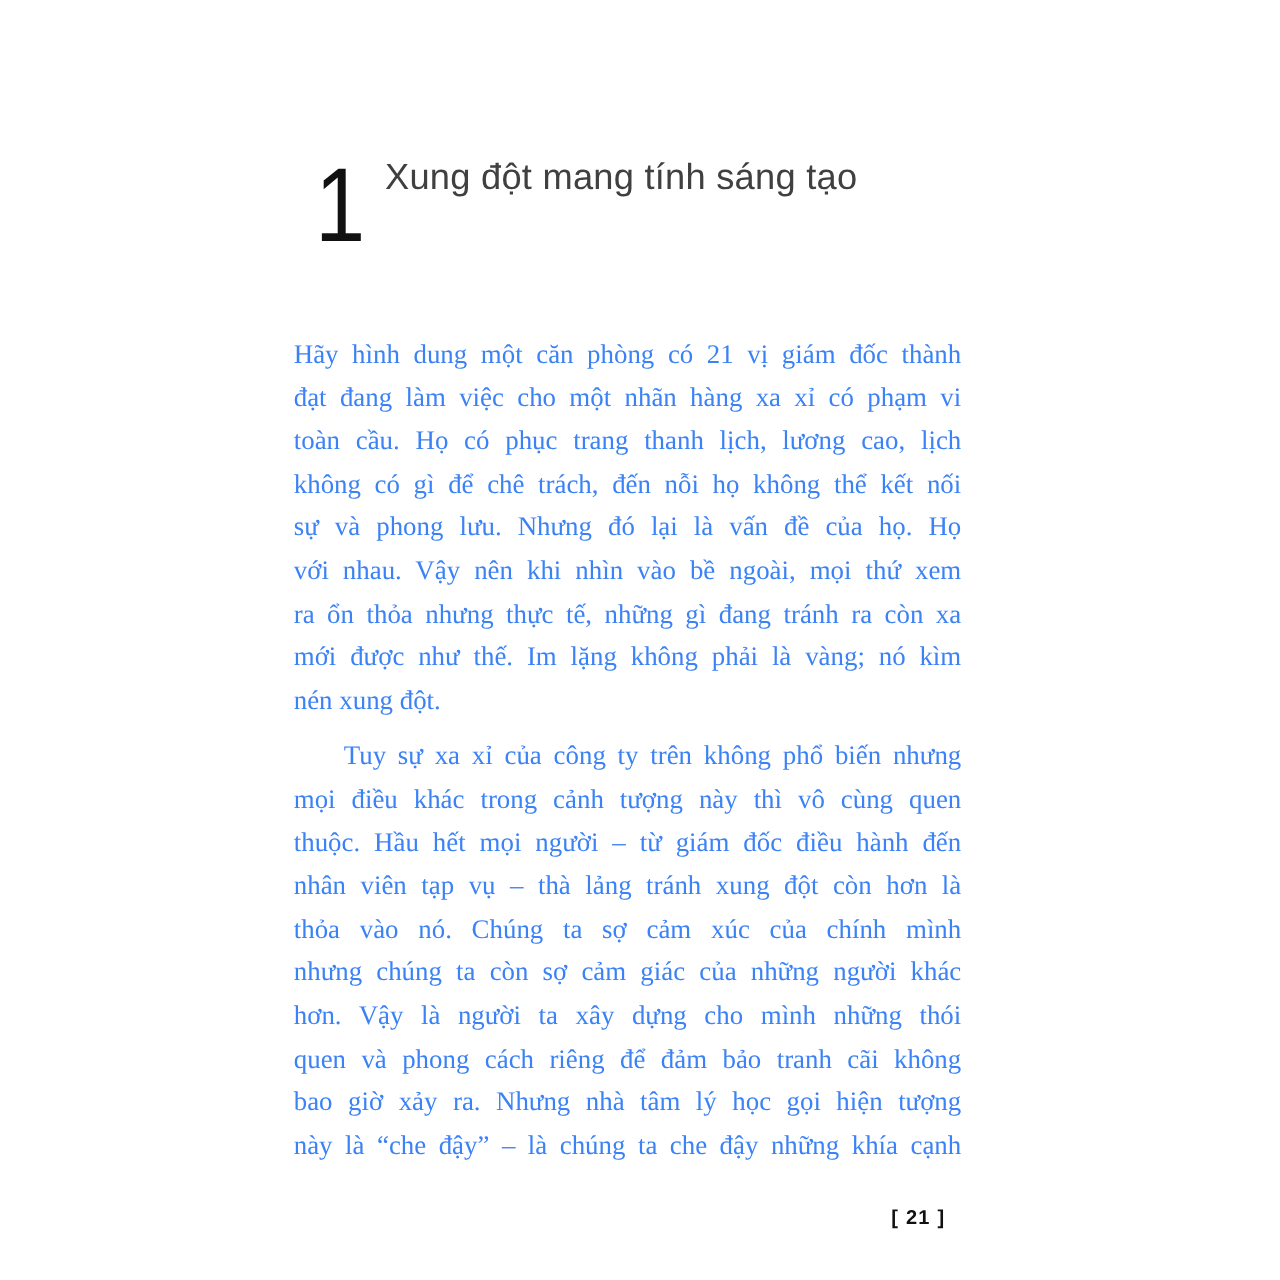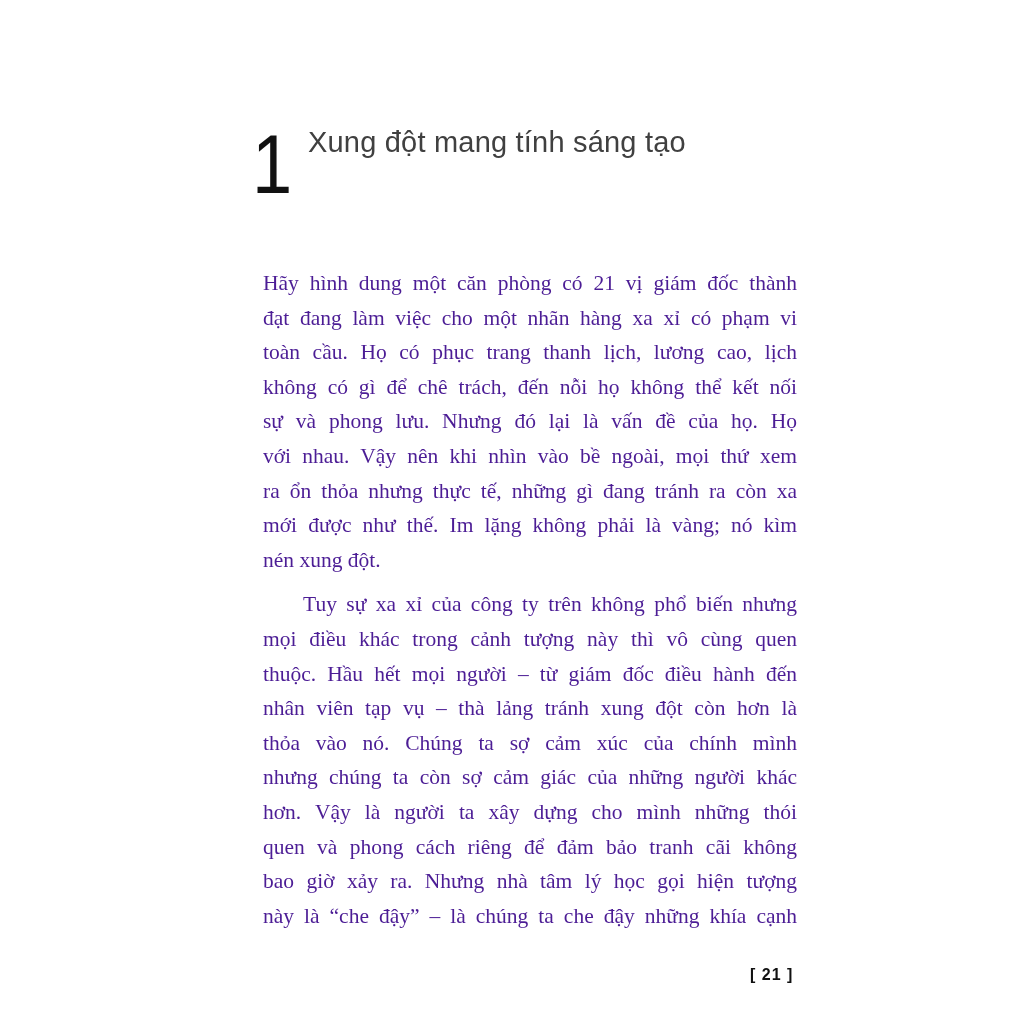--- a/index.html
+++ b/index.html
@@ -41,46 +41,46 @@
       font-family: "Liberation Sans", sans-serif;
       font-size: 29px;
       line-height: 36px;
       margin-left: 16px;
       margin-top: 6px;
       color: #404040;
       letter-spacing: 0.2px;
     }
     .body-text {
       position: absolute;
-      left: 263px;
+      left: 235px;
       top: 266px;
       width: 534px;
       font-family: "Liberation Serif", serif;
       font-size: 21.5px;
       line-height: 34.6px;
-      color: #4c1d95;
+      color: #3b82f6;
     }
     .line {
       display: block;
       white-space: nowrap;
       text-align: justify;
       text-align-last: justify;
     }
     .line.last {
       text-align-last: left;
     }
     .line.indent {
       padding-left: 40px;
     }
     .para-gap {
       height: 10px;
     }
     .page-number {
       position: absolute;
-      left: 750px;
+      left: 713px;
       top: 966px;
       font-family: "Liberation Sans", sans-serif;
       font-weight: bold;
       font-size: 16px;
       color: #111111;
       letter-spacing: 1px;
     }
   </style>
 </head>
 <body>

